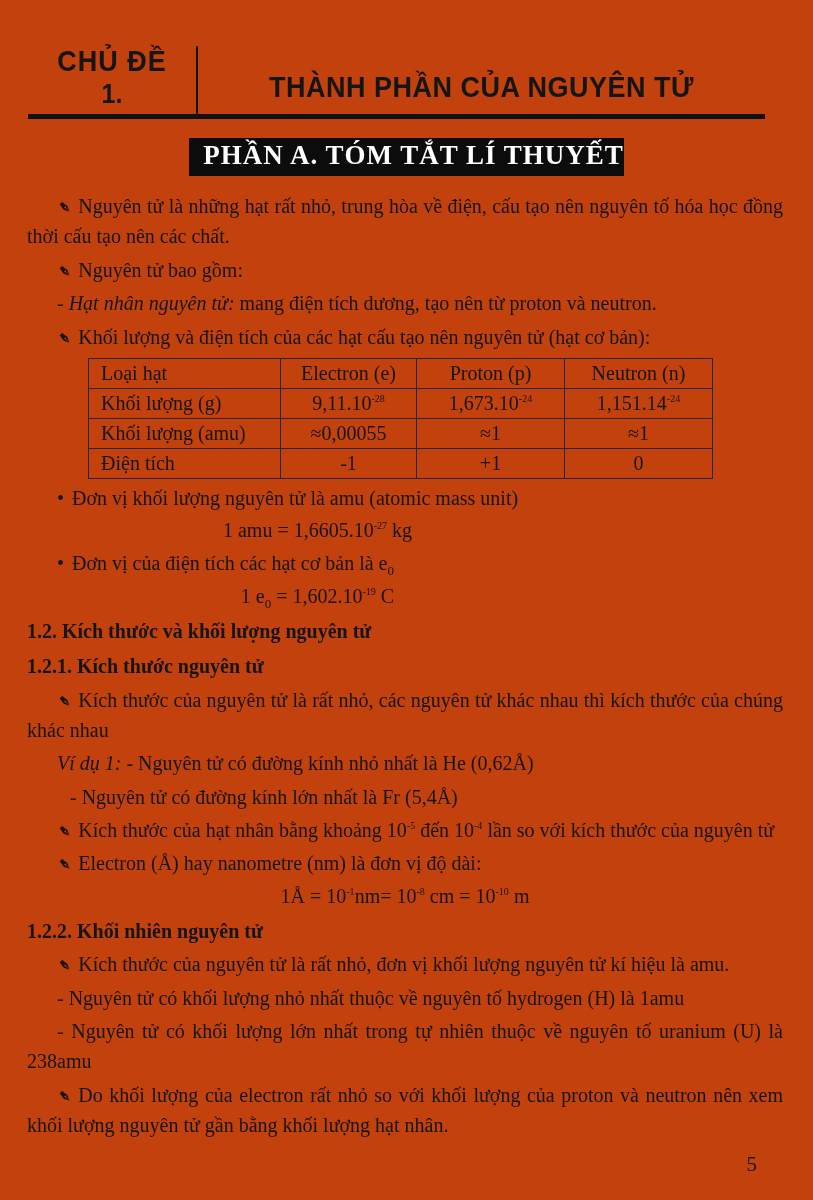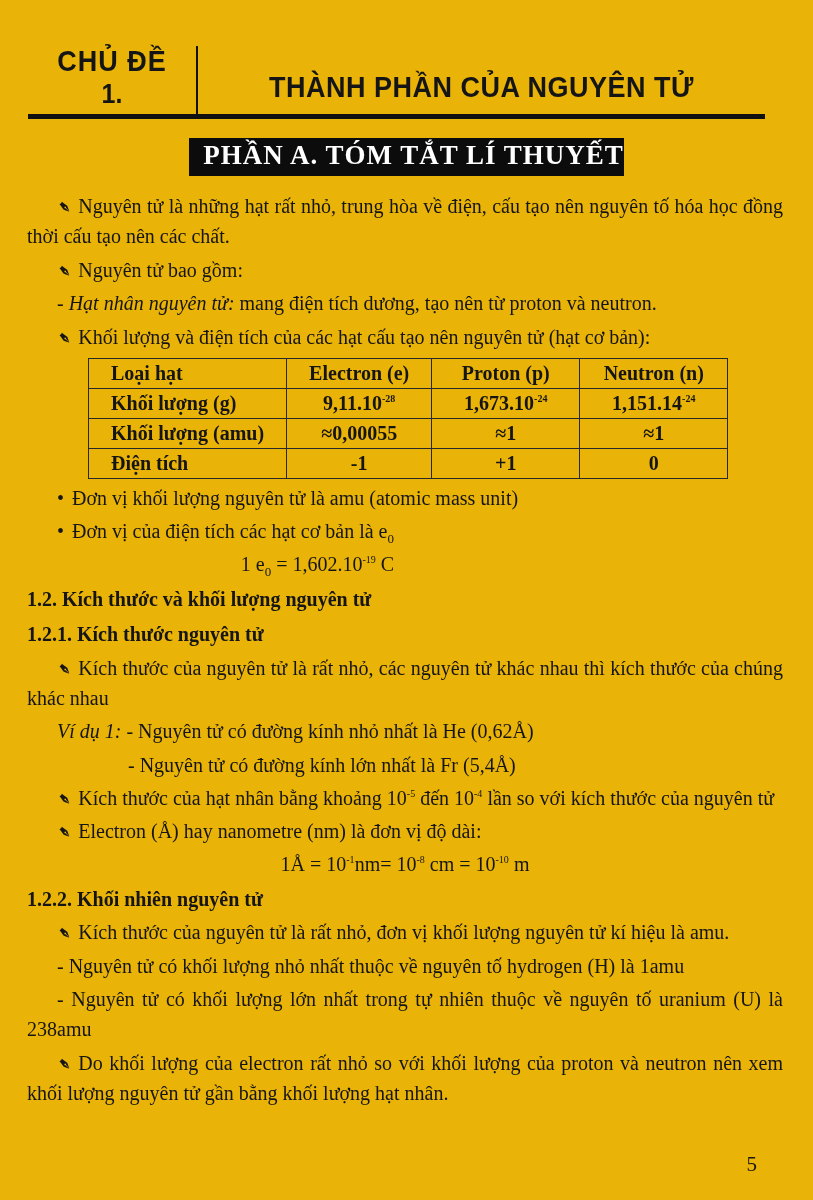--- a/index.html
+++ b/index.html
@@ -1,20 +1,20 @@
 <!DOCTYPE html>
 <html><head>
 <meta charset="utf-8">
 <style>
   * { margin:0; padding:0; box-sizing:border-box; }
   html,body { background:#e8e8e8; }
   body { font-family:"Liberation Serif", serif; }
   .page {
     position:relative; width:813px; height:1200px; margin:0 auto;
-    background:#eab308; color:#151515; overflow:hidden;
+    background:#c2410c; color:#151515; overflow:hidden;
   }
 
   
   .header {
     display:flex; align-items:stretch;
     margin:46px 48px 0 28px;
     border-bottom:5px solid #111;
     padding-bottom:6px;
   }
   .topic-box {
@@ -54,31 +54,31 @@
   .dot { margin-right:8px; }
   sup { font-size:10px; line-height:0; }
   sub { font-size:13px; line-height:0; }
 
   
   table.ptable {
     border-collapse:collapse; margin:6px 0 4px 61px;
     font-size:20px;
   }
   .ptable td, .ptable th {
-    border:1.7px solid #282828; padding:1px 22px; height:30px;
-    font-weight:bold; text-align:center; white-space:nowrap;
+    border:1.7px solid #282828; padding:1px 12px; height:30px;
+    font-weight:normal; text-align:center; white-space:nowrap;
   }
   .ptable .lft { text-align:left; }
   .c1 { width:192px; } .c2 { width:136px; } .c3 { width:148px; } .c4 { width:148px; }
 
   
   .formula { text-align:center; font-size:20px; line-height:1.5; margin:2px 0; }
   .formula.shift { padding-right:175px; }
 
-  .ex2 { margin-left:101px; }
+  .ex2 { margin-left:43px; }
 
   .page-number {
     position:absolute; right:56px; top:1152px;
     font-size:21px; font-family:"Liberation Serif", serif;
   }
 </style>
 </head>
 <body>
 
 <div class="page">
@@ -132,20 +132,21 @@
         <td class="lft">Điện tích</td>
         <td>-1</td>
         <td>+1</td>
         <td>0</td>
       </tr>
     </tbody>
       </table>
 
     <p class="para ind"><span class="dot">•</span><span>Đơn vị khối lượng nguyên tử là amu (atomic mass unit)</span></p>
 
+    <div class="formula shift"><span>1 amu = 1,6605.10</span><sup>-27</sup><span> kg</span></div>
 
     <p class="para ind"><span class="dot">•</span><span>Đơn vị của điện tích các hạt cơ bản là e</span><sub>0</sub></p>
 
     <div class="formula shift"><span>1 e</span><sub>0</sub><span> = 1,602.10</span><sup>-19</sup><span> C</span></div>
 
     <h3 class="sec">1.2. Kích thước và khối lượng nguyên tử</h3>
     <h3 class="sec">1.2.1. Kích thước nguyên tử</h3>
 
     <p class="para ind"><span class="pen">✒</span><span>Kích thước của nguyên tử là rất nhỏ, các nguyên tử khác nhau thì kích thước của chúng khác nhau</span></p>
 

